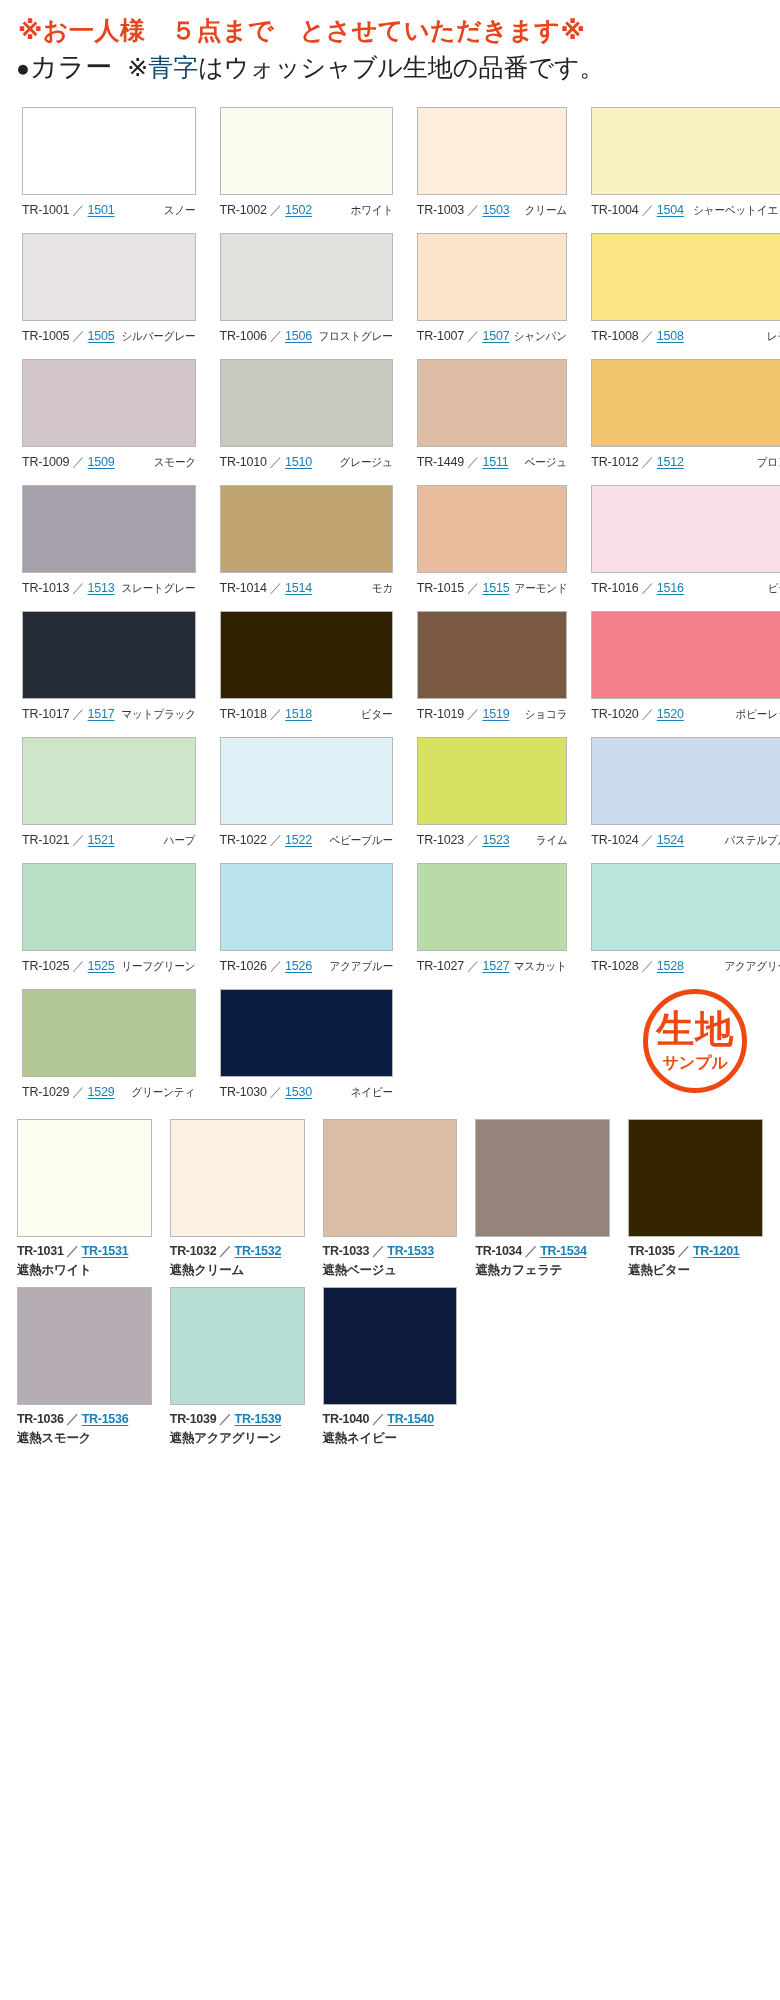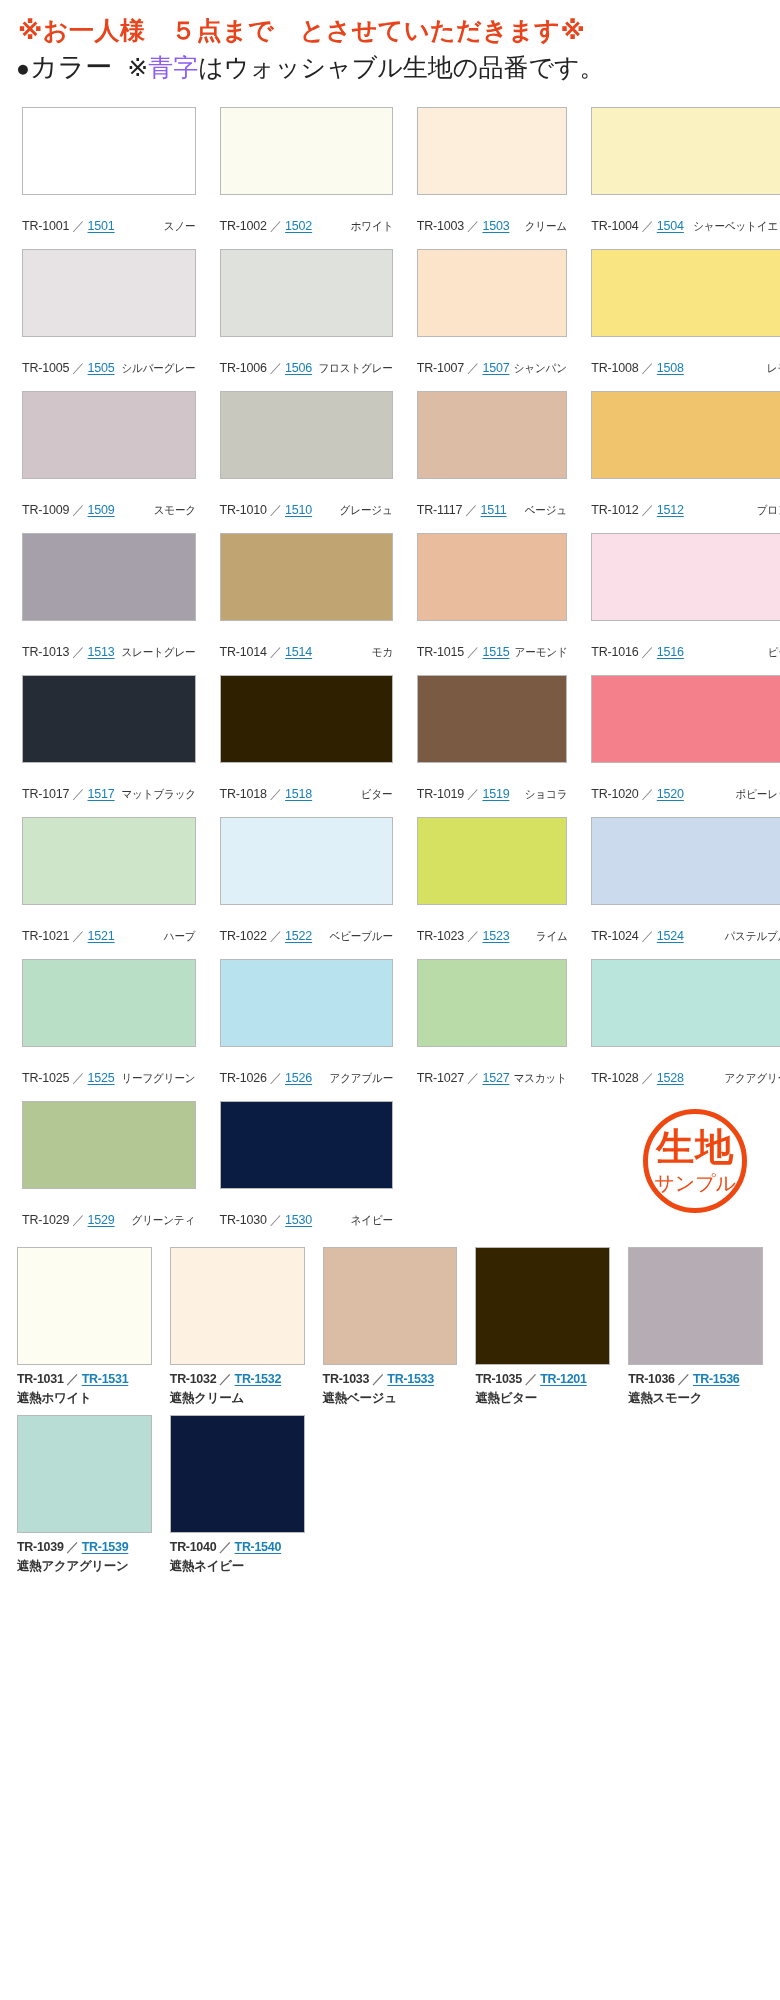--- a/index.html
+++ b/index.html
@@ -27,21 +27,21 @@
     line-height: 1.15;
   }
   .hdr-main {
     font-size: 27px;
     color: #222222;
     padding: 7px 0 0 16px;
     white-space: nowrap;
     line-height: 1.15;
   }
   .hdr-main .bullet { font-size: 23px; }
-  .hdr-main .kw { color: #8b5cf6; }
+  .hdr-main .kw { color: #0c4a6e; }
   .hdr-main .small { font-size: 25px; }
 
   
   .grid4 {
     display: grid;
     grid-template-columns: repeat(4, 1fr);
     column-gap: 0px;
     row-gap: 0px;
     padding: 10px 10px 0 10px;
   }
@@ -50,21 +50,21 @@
   }
   .swatch {
     width: 100%;
     height: 88px;
     border: 1px solid #b9b9b9;
   }
   .caption {
     display: flex;
     align-items: baseline;
     justify-content: space-between;
-    margin-top: 23px;
+    margin-top: 7px;
     font-size: 12.5px;
     color: #3a3a3a;
     white-space: nowrap;
     letter-spacing: -0.2px;
   }
   .cap-codes { display: inline-flex; align-items: baseline; }
   .cap-main { color: #333333; }
   .cap-slash { color: #777777; margin: 0 3px; }
   .cap-wash {
     color: #1a80b8;
@@ -88,21 +88,21 @@
   .stamp {
     width: 104px; height: 104px;
     border: 5px solid #ef4710;
     border-radius: 50%;
     display: flex; flex-direction: column;
     align-items: center; justify-content: center;
     color: #ef4710;
     line-height: 1;
   }
   .stamp-l1 { font-size: 38px; font-weight: bold; letter-spacing: 1px; }
-  .stamp-l2 { font-size: 20px; font-weight: normal; margin-top: 7px; letter-spacing: 0px; }
+  .stamp-l2 { font-size: 16px; font-weight: bold; margin-top: 7px; letter-spacing: 0px; }
 
   
   .grid5 {
     display: grid;
     grid-template-columns: repeat(5, 1fr);
     padding: 10px 8px 0 8px;
   }
   .cell5 { padding: 8px 9px 0 9px; font-weight: bold; }
   .swatch5 {
     width: 100%;
@@ -242,21 +242,21 @@
             <span class="cap-slash">／</span>
             <span class="cap-wash">1510</span>
           </span>
           <span class="cap-name">グレージュ</span>
         </div>
       </div>
       <div class="cell">
         <div class="swatch" style="background:#dcbca4"></div>
         <div class="caption">
           <span class="cap-codes">
-            <span class="cap-main">TR-1117</span>
+            <span class="cap-main">TR-1449</span>
             <span class="cap-slash">／</span>
             <span class="cap-wash">1511</span>
           </span>
           <span class="cap-name">ベージュ</span>
         </div>
       </div>
       <div class="cell">
         <div class="swatch" style="background:#efc46d"></div>
         <div class="caption">
           <span class="cap-codes">
@@ -481,20 +481,24 @@
       </div>
       <div class="cell5">
         <div class="swatch5" style="background:#fdf2e2"></div>
         <div class="caption5"><span class="cap-main">TR-1032</span><span class="cap-slash">／</span><span class="cap-wash">TR-1532</span><span class="line2">遮熱クリーム</span></div>
       </div>
       <div class="cell5">
         <div class="swatch5" style="background:#dbbda6"></div>
         <div class="caption5"><span class="cap-main">TR-1033</span><span class="cap-slash">／</span><span class="cap-wash">TR-1533</span><span class="line2">遮熱ベージュ</span></div>
       </div>
       <div class="cell5">
+        <div class="swatch5" style="background:#96837a"></div>
+        <div class="caption5"><span class="cap-main">TR-1034</span><span class="cap-slash">／</span><span class="cap-wash">TR-1534</span><span class="line2">遮熱カフェラテ</span></div>
+      </div>
+      <div class="cell5">
         <div class="swatch5" style="background:#342400"></div>
         <div class="caption5"><span class="cap-main">TR-1035</span><span class="cap-slash">／</span><span class="cap-wash">TR-1201</span><span class="line2">遮熱ビター</span></div>
       </div>
       <div class="cell5">
         <div class="swatch5" style="background:#b6acb3"></div>
         <div class="caption5"><span class="cap-main">TR-1036</span><span class="cap-slash">／</span><span class="cap-wash">TR-1536</span><span class="line2">遮熱スモーク</span></div>
       </div>
       <div class="cell5">
         <div class="swatch5" style="background:#b7ddd4"></div>
         <div class="caption5"><span class="cap-main">TR-1039</span><span class="cap-slash">／</span><span class="cap-wash">TR-1539</span><span class="line2">遮熱アクアグリーン</span></div>

